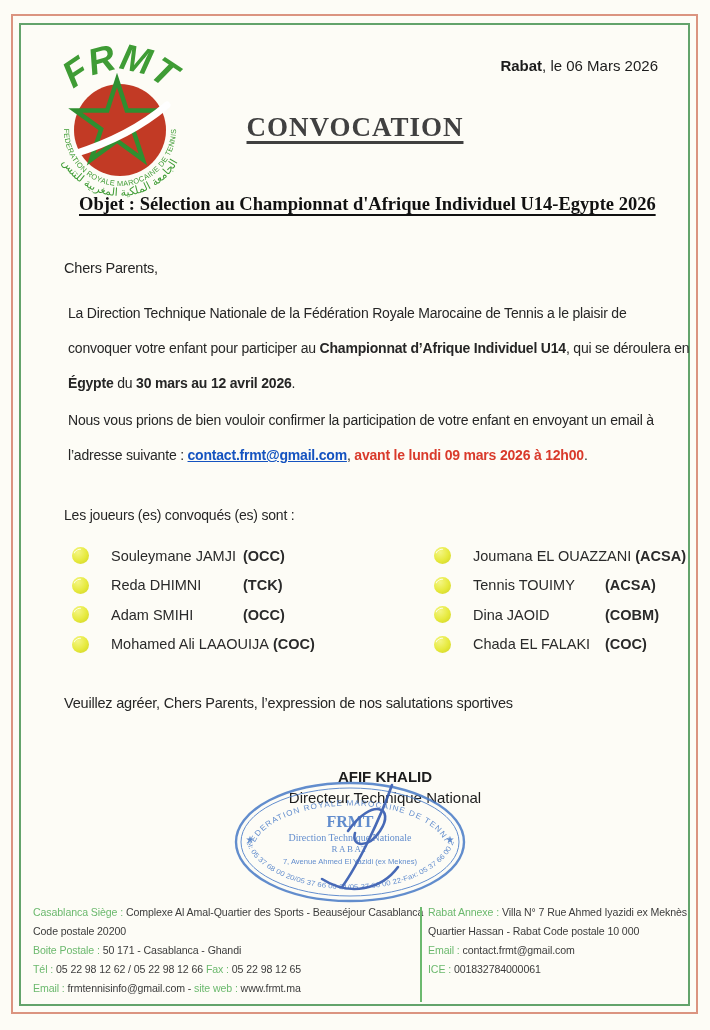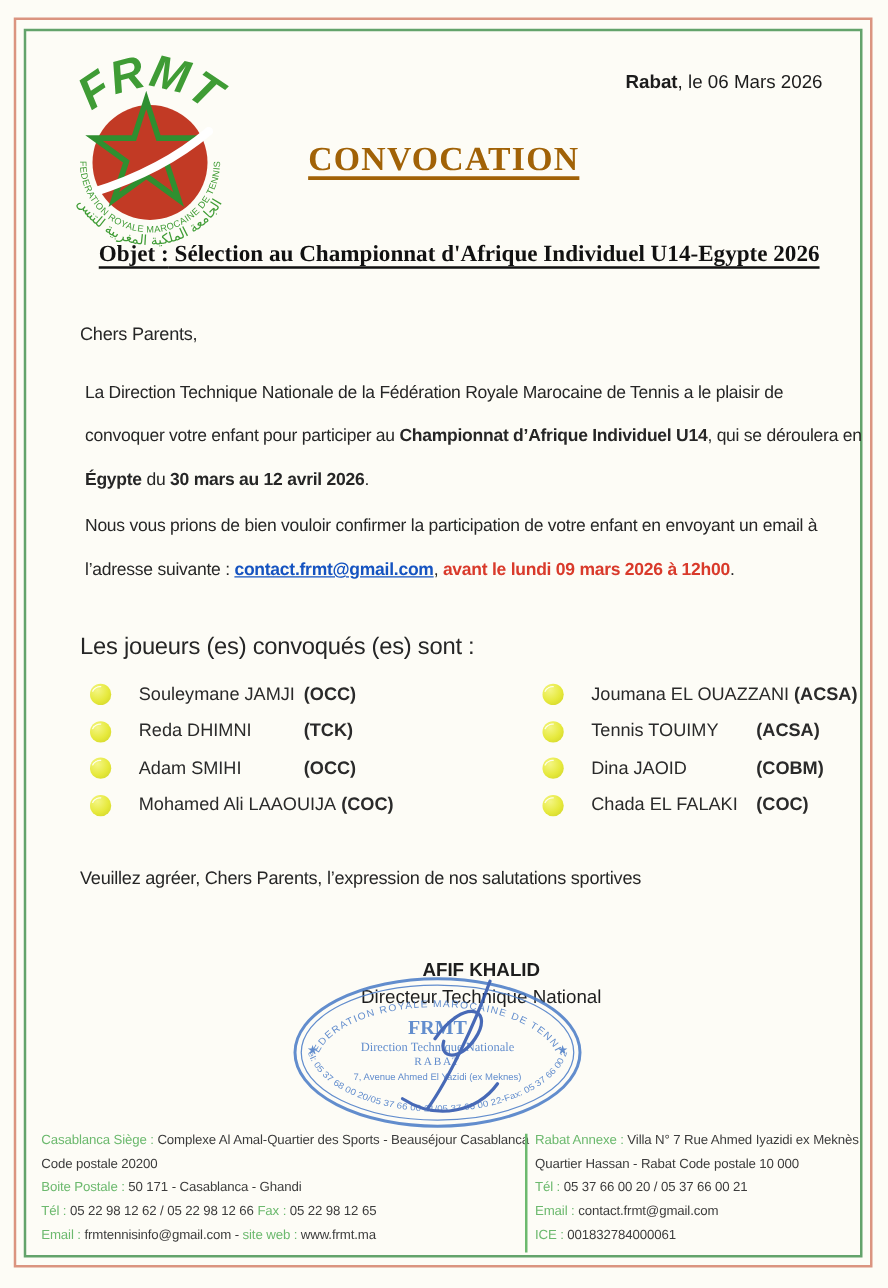--- a/index.html
+++ b/index.html
@@ -18,39 +18,39 @@
     border:2px solid #63a36b;
   }
   .abs{position:absolute;}
   
   .logo{left:44px;top:32px;}
   .date-line{right:52px;top:57px;font-size:15px;color:#1c1c1c;}
   .date-line .b{font-weight:700;}
   .doc-title{
     left:0;right:0;top:112px;text-align:center;
     font-family:"Liberation Serif", serif;font-weight:700;
-    font-size:27px;letter-spacing:1px;color:#a16207;
+    font-size:27px;letter-spacing:1px;color:#404040;
     text-decoration:underline;text-decoration-thickness:2.5px;text-underline-offset:5px;
   }
   .subject{
     left:79px;top:194px;white-space:nowrap;
     font-family:"Liberation Serif", serif;font-weight:700;font-size:18.5px;color:#111;
     text-decoration:underline;text-decoration-thickness:2px;text-underline-offset:4px;
   }
   
   .bodytext{font-size:14px;letter-spacing:-0.2px;color:#262626;}
   .greeting{left:64px;top:260px;font-size:14.5px;}
   .para{left:68px;line-height:35px;white-space:nowrap;}
   .p1{top:296px;}
   .p2{top:403px;}
   .bold{font-weight:700;}
   .email-link{color:#1553c0;font-weight:700;text-decoration:underline;cursor:pointer;}
   .deadline{color:#d93a2b;font-weight:700;}
   
-  .players-intro{left:64px;top:507px;font-size:19px;}
+  .players-intro{left:64px;top:507px;font-size:14px;}
   .pcol{top:541px;font-size:14.5px;}
   .pcol-left{left:72px;}
   .pcol-right{left:434px;}
   .prow{display:flex;align-items:center;height:29.5px;}
   .ball{
     width:17px;height:17px;border-radius:50%;flex:0 0 17px;
     background:radial-gradient(circle at 35% 30%, #f4f685, #e6e93c 55%, #ccd024);
     position:relative;margin-right:22px;
   }
   .ball::after{
@@ -209,16 +209,15 @@
   <div><span class="flabel">Boite Postale :</span><span> 50 171 - Casablanca - Ghandi</span></div>
   <div><span class="flabel">Tél :</span><span> 05 22 98 12 62 / 05 22 98 12 66 </span><span class="flabel">Fax :</span><span> 05 22 98 12 65</span></div>
   <div><span class="flabel">Email :</span><span> frmtennisinfo@gmail.com - </span><span class="flabel">site web :</span><span> www.frmt.ma</span></div>
 </div>
 
 <div class="abs f-divider"></div>
 
 <div class="abs footer f-right">
   <div><span class="flabel">Rabat Annexe :</span><span> Villa N° 7 Rue Ahmed Iyazidi ex Meknès</span></div>
   <div>Quartier Hassan - Rabat Code postale 10 000</div>
-  <div><span class="flabel">Tél :</span><span> 05 37 66 00 20 / 05 37 66 00 21</span></div>
   <div><span class="flabel">Email :</span><span> contact.frmt@gmail.com</span></div>
   <div><span class="flabel">ICE :</span><span> 001832784000061</span></div>
 </div>
 
 </body></html>

